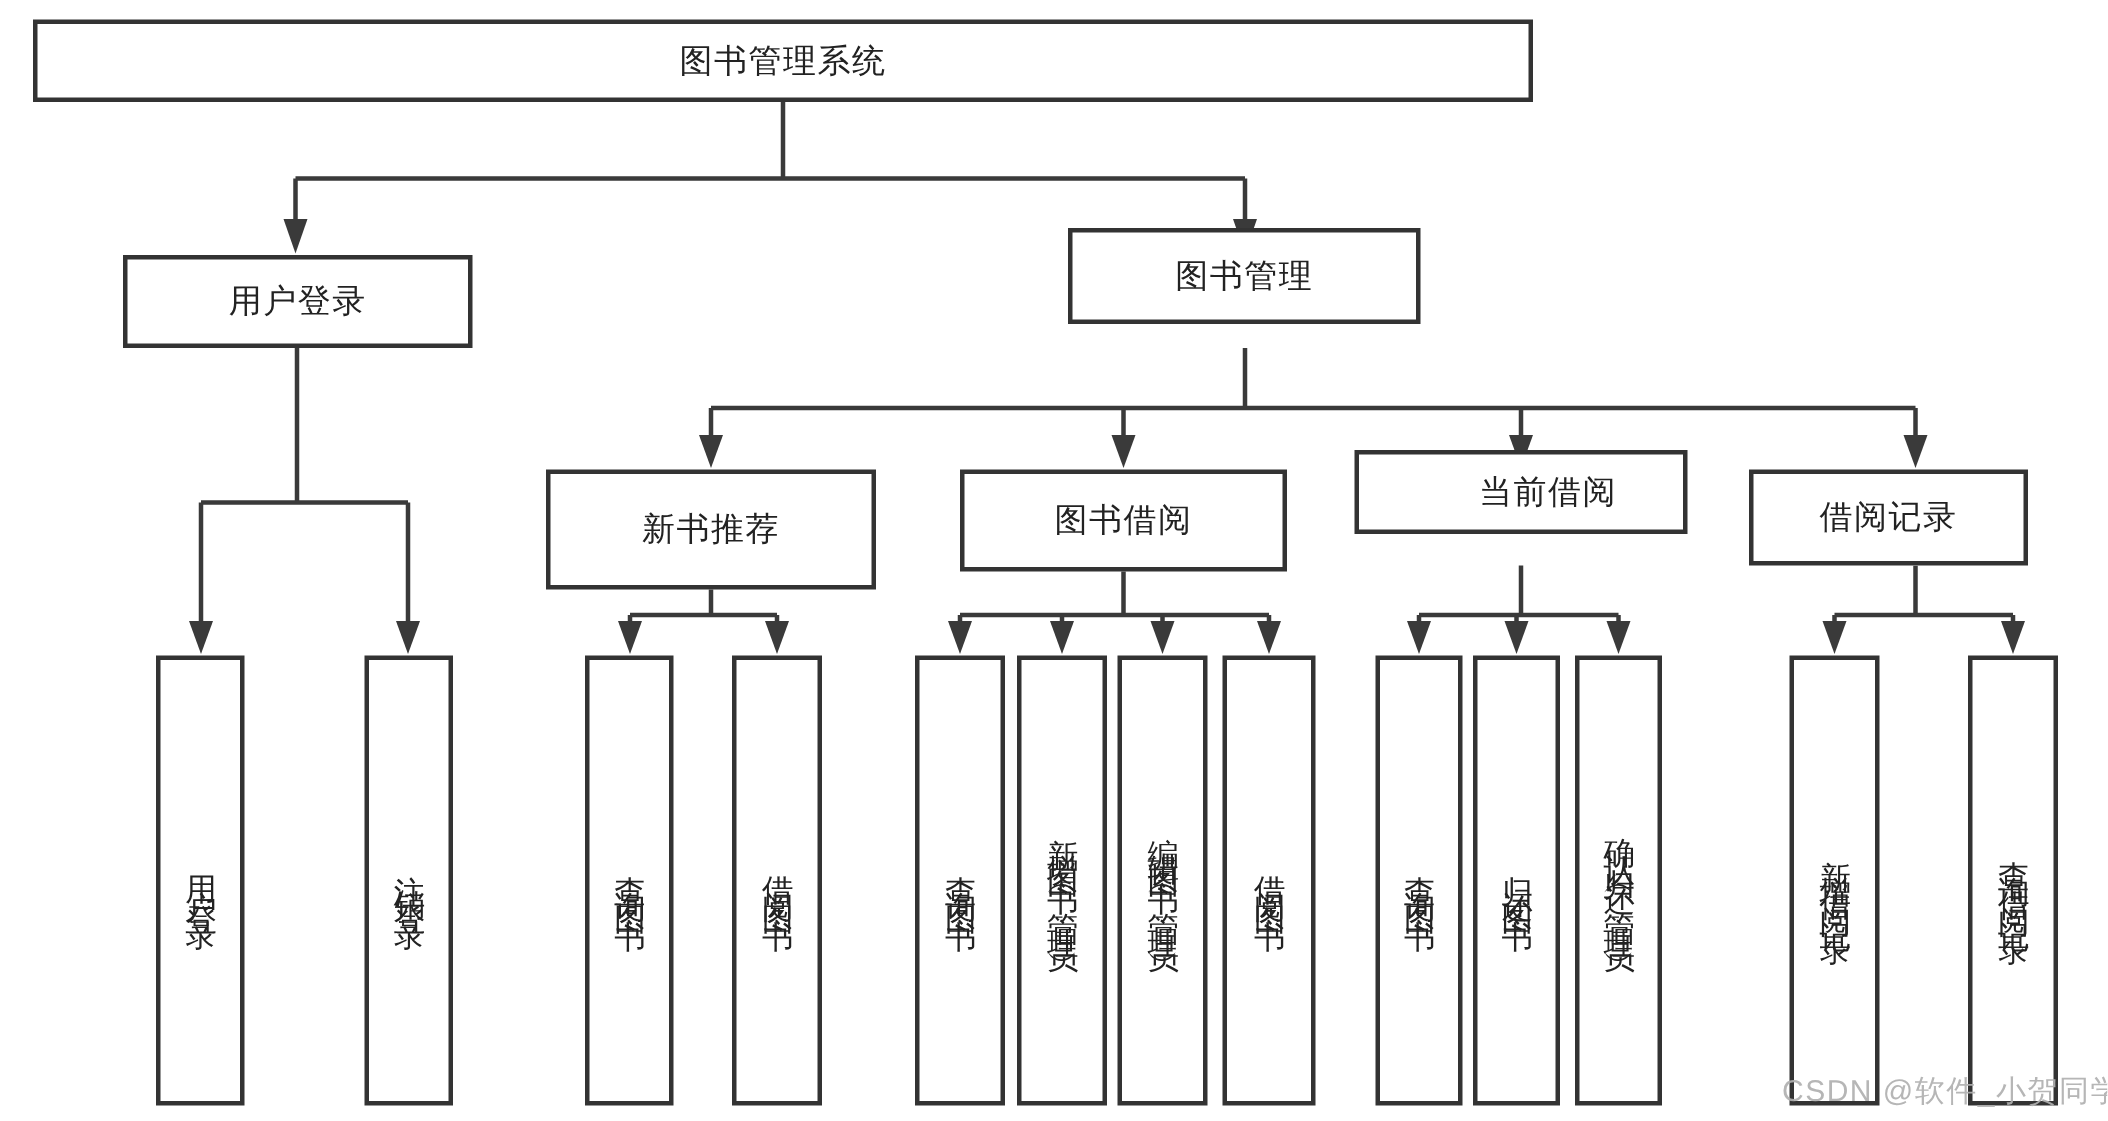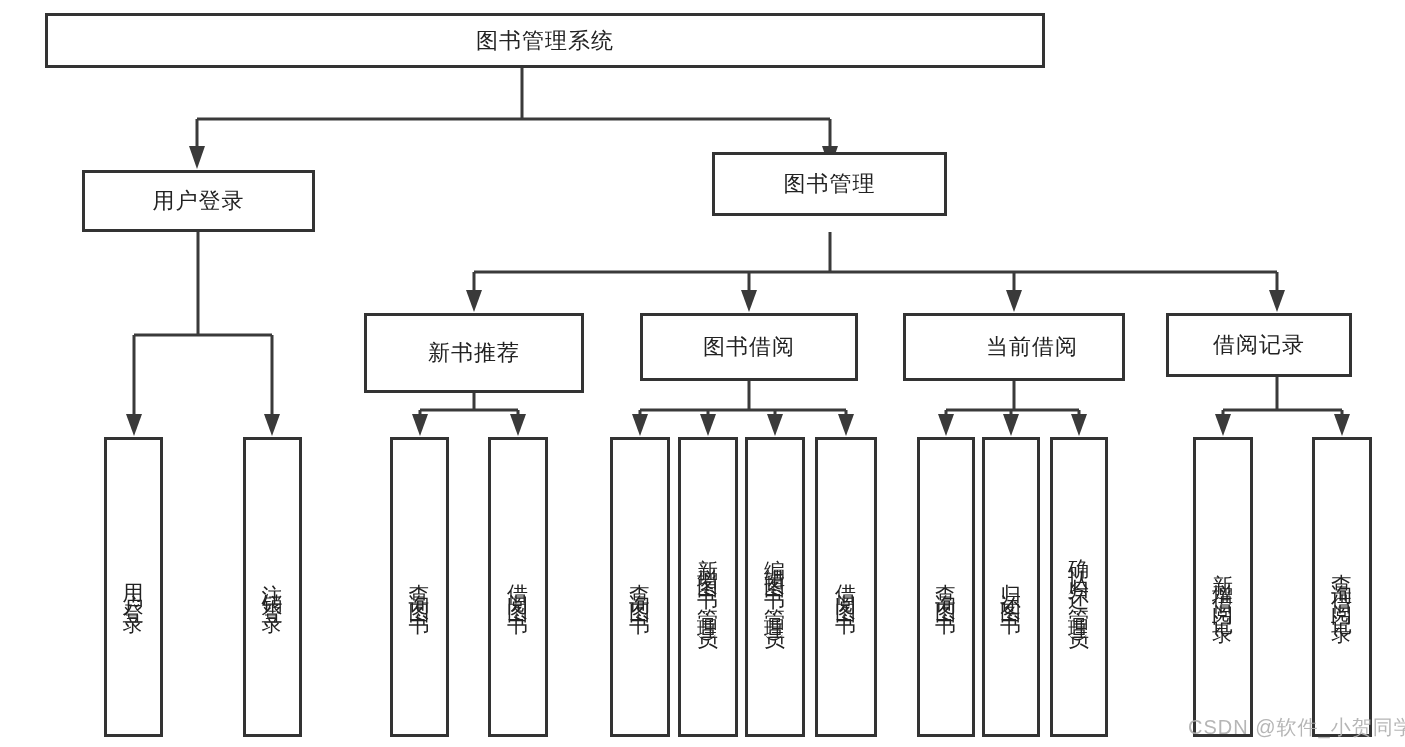--- a/index.html
+++ b/index.html
@@ -23,28 +23,28 @@
   .h-node{font-size:22px;letter-spacing:1px;white-space:nowrap;}
   .v-node{
     font-size:21px;
     writing-mode:vertical-rl;
     text-orientation:mixed;
     letter-spacing:10px;
     line-height:1;
     white-space:nowrap;
   }
   
-  #n-root{left:22px;top:13px;width:1000px;height:55px;margin-left:23px;}
+  #n-root{left:22px;top:13px;width:1000px;height:55px;}
   
   #n-user-login{left:82px;top:170px;width:233px;height:62px;}
   #n-book-mgmt{left:712px;top:152px;width:235px;height:64px;}
   
   #n-new-book-rec{left:364px;top:313px;width:220px;height:80px;}
   #n-book-borrow{left:640px;top:313px;width:218px;height:68px;}
-  #n-current-borrow{left:903px;top:313px;width:222px;height:68px;padding-left:36px;}
+  #n-current-borrow{left:903px;top:300px;width:222px;height:56px;padding-left:36px;}
   #n-borrow-records{left:1166px;top:313px;width:186px;height:64px;}
   
   .leaf{top:437px;height:300px;}
   #l-user-login{left:104px;width:59px;}
   #l-logout{left:243px;width:59px;}
   #l-query-books-1{left:390px;width:59px;}
   #l-borrow-books-1{left:488px;width:60px;}
   #l-query-books-2{left:610px;width:60px;}
   #l-add-books{left:678px;width:60px;}
   #l-edit-books{left:745px;width:60px;}

